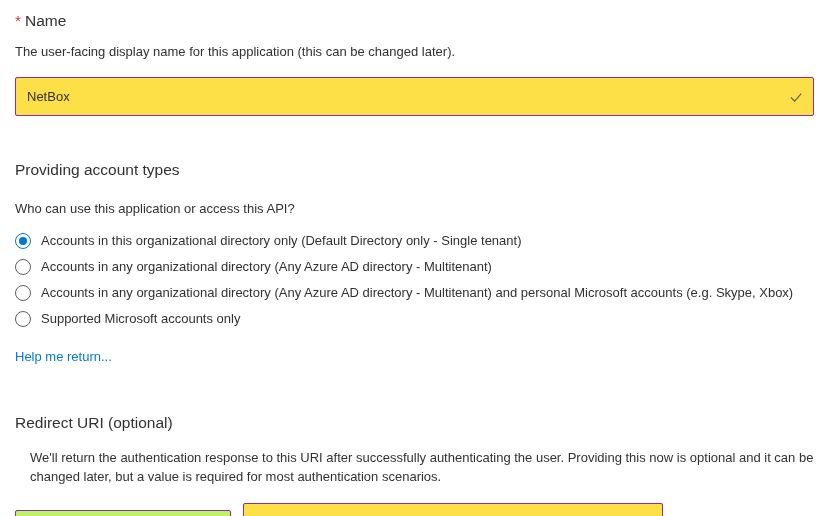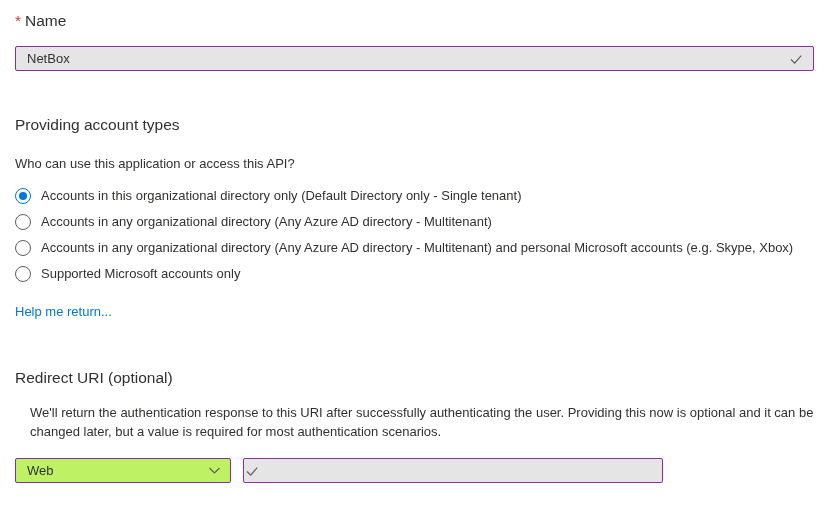--- a/index.html
+++ b/index.html
@@ -25,22 +25,22 @@
   .section-heading{
     font-size:15.5px;font-weight:400;color:var(--text);
     margin:0;line-height:19px;
   }
   .required{color:var(--required-marker,#d13438);margin-right:4px;}
   .desc{margin:12px 0 0 0;line-height:19px;max-width:806px;}
 
   
   .field{
     display:flex;align-items:center;
-    height:25px;border:1px solid var(--dirty-input-border,#8a2da5);
-    border-radius:2px;background:#e5e5e5;
+    height:39px;border:1px solid var(--dirty-input-border,#8a2da5);
+    border-radius:2px;background:#fde047;
   }
   .field input{
     flex:1;border:none;outline:none;background:transparent;
     font-family:inherit;font-size:13px;color:var(--text);
     padding:0 8px 0 11px;height:100%;
   }
   .field .suffix-icon{display:flex;align-items:center;padding-right:9px;flex:0 0 auto;}
 
   .name-field{margin-top:16px;width:799px;}
 
@@ -82,20 +82,21 @@
   .dropdown .dd-chevron{display:flex;align-items:center;padding-right:8px;}
   .uri-field{width:420px;margin-left:12px;}
 </style>
 </head>
 <body>
 
 <div class="page">
 
   <h2 class="section-heading"><span class="required">*</span><span>Name</span></h2>
 
+  <p class="desc">The user-facing display name for this application (this can be changed later).</p>
 
   <div class="field name-field">
     <input type="text" aria-label="Name" value="NetBox" style="">
     <span class="suffix-icon">
       <svg width="16" height="16" viewBox="0 0 16 16">
           <path d="M3 8.5 L6.7 12.2 L13.2 4.6" stroke="#605e5c" stroke-width="1.2" fill="none"></path>
         </svg>
     </span>
   </div>
 

